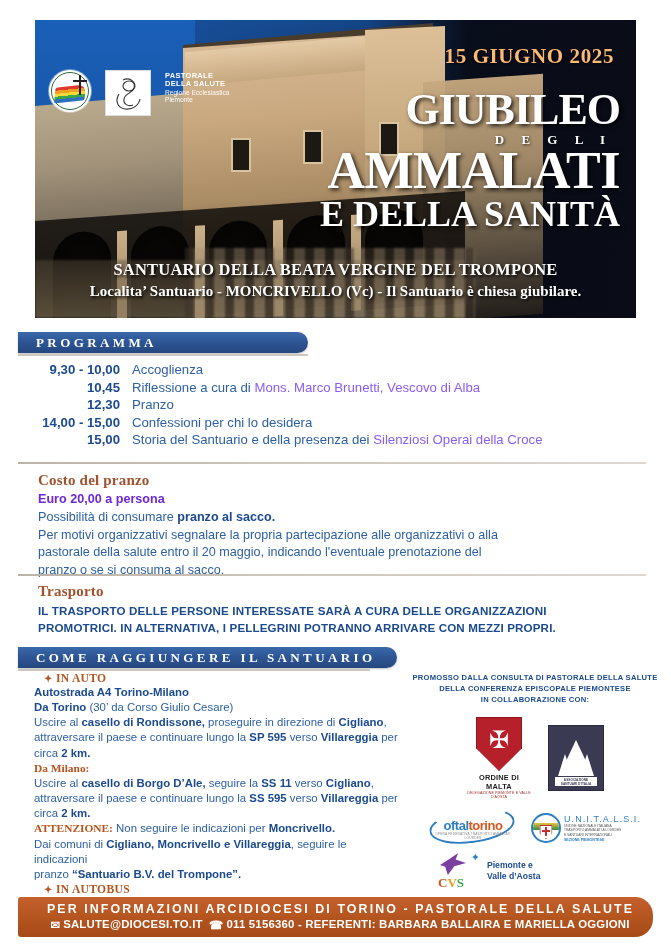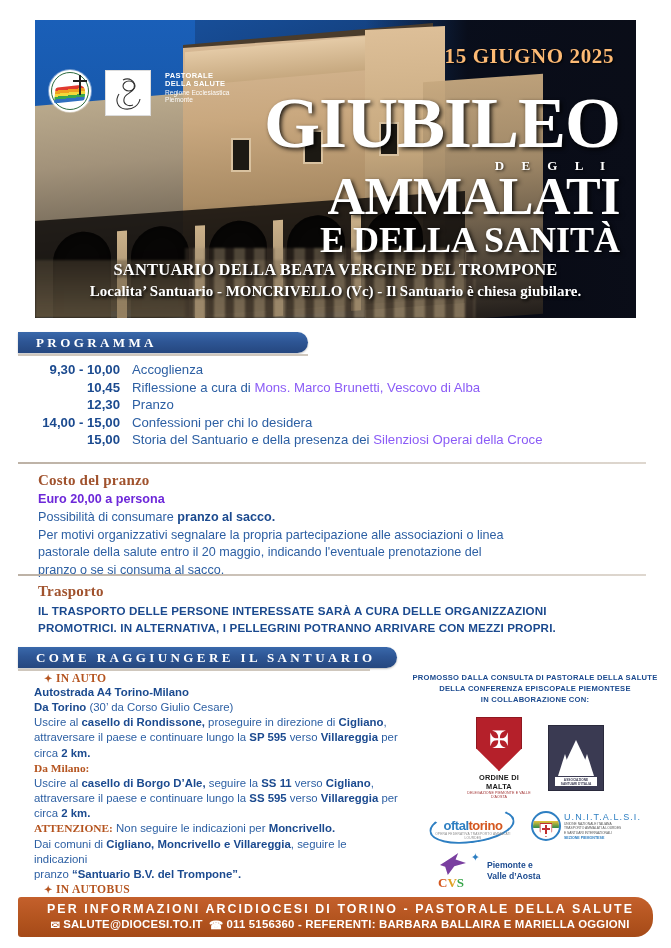--- a/index.html
+++ b/index.html
@@ -76,21 +76,21 @@
   .logo-box svg { position:absolute; inset:3px; }
   .logo-text { color:#fff; line-height:1.12; padding-top:2px; }
   .logo-text .l1 { font-size:7.5px; font-weight:bold; letter-spacing:.3px; }
   .logo-text .l2 { font-size:6.6px; font-weight:normal; opacity:.95; }
 
   .hero-date { position:absolute; right:22px; top:24px; z-index:6;
      color:#fdba74; font-size:21px; font-weight:bold; letter-spacing:.6px;
      font-family:"Liberation Serif", serif; text-shadow: 1px 1px 2px rgba(0,0,0,.9); }
 
   .title-block { position:absolute; right:16px; top:70px; z-index:6; text-align:right; color:#fff; }
-  .t-main { font-family:"Liberation Serif", serif; font-weight:bold; font-size:72px;
+  .t-main { font-family:"Liberation Serif", serif; font-weight:bold; font-size:44px;
      line-height:.92; letter-spacing:-1px; text-shadow: 2px 2px 4px rgba(0,0,0,.85); text-align: right; }
   .t-degli { font-family:"Liberation Serif", serif; font-weight:bold; font-size:13px;
      letter-spacing:7px; margin:2px 8px 0 0; text-shadow:1px 1px 3px rgba(0,0,0,.8); }
   .t-sub { font-family:"Liberation Serif", serif; font-weight:bold; font-size:52px;
      line-height:.95; letter-spacing:-.5px; margin-top:-2px; text-shadow:2px 2px 4px rgba(0,0,0,.85); }
   .t-sub2 { font-family:"Liberation Serif", serif; font-weight:bold; font-size:36px;
      line-height:1; margin-top:0px; letter-spacing:0px; text-shadow:2px 2px 4px rgba(0,0,0,.85); }
 
   .hero-venue { position:absolute; left:0; right:0; bottom:18px; z-index:6; text-align:center; color:#fff; }
   .venue1 { font-family:"Liberation Serif", serif; font-weight:bold; font-size:16.5px;
@@ -134,21 +134,21 @@
   .dir-line { color:#2c5fa3; font-size:11.4px; line-height:1.33; }
   .dir-line b { color:#1b4a8f; font-weight:bold; }
   .dir-line .warn { color:#b5541f; font-weight:bold; font-family:"Liberation Serif", serif; }
   .dir-line .sb { color:#b5541f; font-weight:bold; font-family:"Liberation Serif", serif; }
 
   
   .sponsors { position:absolute; left:410px; top:672px; width:250px; }
   .promo { color:#1b4a8f; font-size:7.6px; font-weight:bold; text-align:center;
      line-height:1.45; letter-spacing:.25px; }
   .logo-row { display:flex; align-items:center; justify-content:center; gap:16px; margin-top:12px; }
-  .logo-row2 { display:flex; align-items:center; justify-content:center; gap:14px; margin-top:10px; }
+  .logo-row2 { display:flex; align-items:flex-end; justify-content:center; gap:14px; margin-top:10px; }
   .logo-row3 { display:flex; align-items:center; justify-content:flex-start; gap:8px; margin-top:8px; padding-left:28px; }
 
   .malta { width:66px; text-align:center; }
   .malta-shield { width:46px; height:54px; margin:0 auto; background:#b5202a;
      clip-path: polygon(0 0,100% 0,100% 58%,50% 100%,0 58%); position:relative; border:1px solid #8f1820; }
   .malta-shield .mcross { position:absolute; left:50%; top:42%; transform:translate(-50%,-50%); color:#fff; font-size:24px; line-height:1; }
   .malta-name { font-size:7.4px; font-weight:bold; color:#1b1b1b; margin-top:2px; letter-spacing:.2px; }
   .malta-sub { font-size:3.6px; color:#a03030; letter-spacing:.1px; }
 
   .assoc { width:56px; height:66px; background:#3a3a52; position:relative; border:1px solid #2a2a3c; }
@@ -296,21 +296,21 @@
       <div class="prog-desc"><span>Storia del Santuario  e della presenza dei </span><b>Silenziosi Operai della Croce</b></div>
     </div>
   </div>
 
   <div class="hr" style="left:18px; top:462px; width:628px;"></div>
 
   <div style="position:absolute; left:38px; top:472px; width:560px;">
     <div class="sec-title">Costo del pranzo</div>
     <div class="body-bold" style="margin-top:2px;">Euro 20,00 a persona</div>
     <div class="body-txt" style="margin-top:1px;"><span>Possibilità di consumare </span><b>pranzo al sacco.</b></div>
-    <div class="body-txt" style="margin-top:1px;">Per motivi organizzativi segnalare la propria partecipazione alle associazioni o linea</div>
+    <div class="body-txt" style="margin-top:1px;">Per motivi organizzativi segnalare la propria partecipazione alle organizzativi o alla</div>
     <div class="body-txt">pastorale della salute entro il 20 maggio, indicando l'eventuale prenotazione del</div>
     <div class="body-txt">pranzo o se si consuma al sacco.</div>
   </div>
 
   <div class="hr" style="left:18px; top:574px; width:628px;"></div>
 
   <div style="position:absolute; left:38px; top:583px; width:560px;">
     <div class="sec-title">Trasporto</div>
     <div class="caps-txt" style="margin-top:2px;">IL TRASPORTO DELLE PERSONE INTERESSATE SARÀ A CURA DELLE ORGANIZZAZIONI</div>
     <div class="caps-txt">PROMOTRICI. IN ALTERNATIVA, I PELLEGRINI POTRANNO ARRIVARE CON MEZZI PROPRI.</div>

